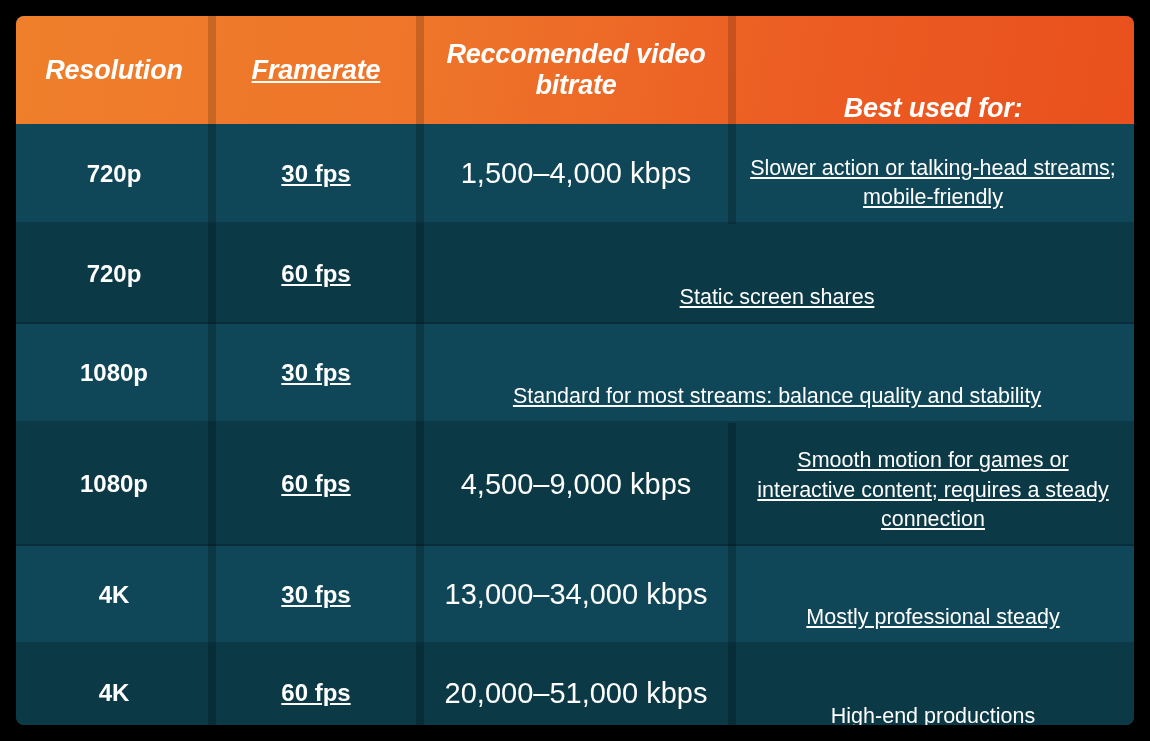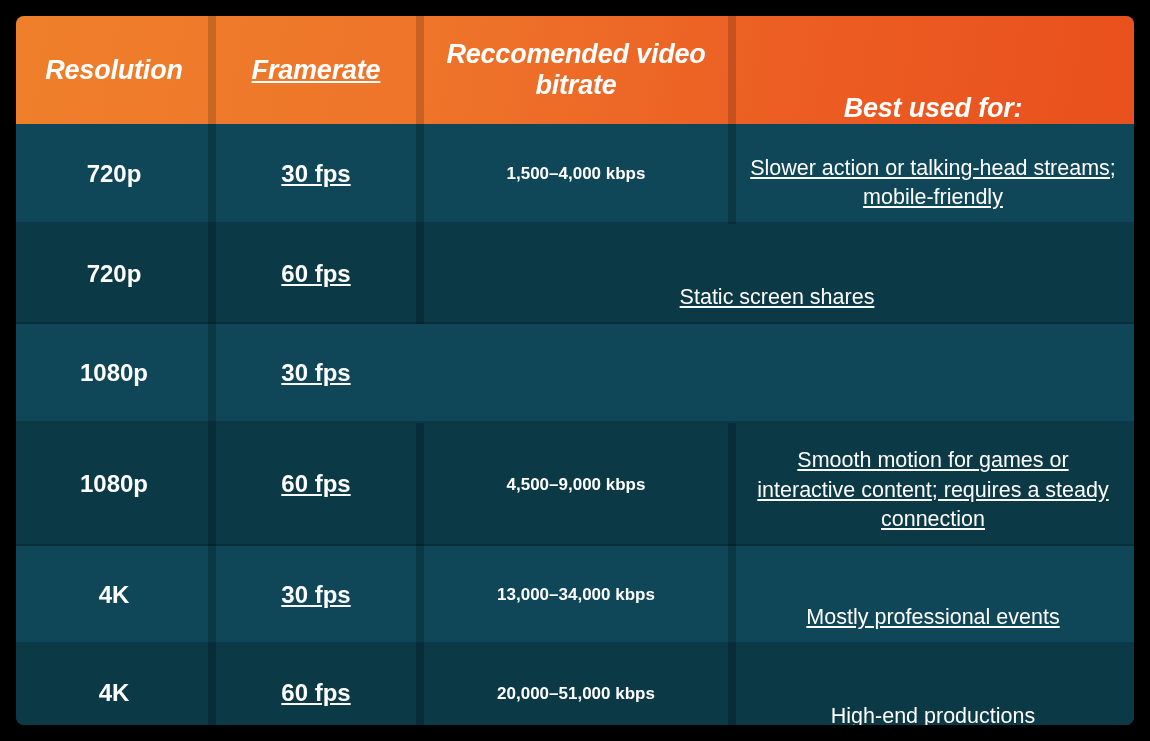--- a/index.html
+++ b/index.html
@@ -95,21 +95,21 @@
     background: rgba(0,0,0,0.20);
   }
 
   
   .c1 { flex: 0 0 196px; }
   .c2 { flex: 0 0 208px; text-decoration: underline; }
   .c3 { flex: 0 0 312px; }
   .c4 { flex: 1 1 auto; align-items: flex-end; }
 
   .c1 .inner, .c2 .inner { font-weight: 700; font-size: 24px; }
-  .c3 .inner { font-weight: 700; font-size: 17px; white-space: nowrap; }
+  .c3 .inner { font-weight: 400; font-size: 29px; white-space: nowrap; }
   .c4 .inner { font-weight: 400; font-size: 21.5px; text-decoration: underline; }
 
   
   .h1 { height: 100px; }
   .h2 { height: 100px; }
   .h3 { height: 99px; }
   .h4 { height: 123px; }
   .h5 { height: 98px; }
   .h6 { height: 99px; }
 </style>
@@ -162,20 +162,23 @@
         </div>
     </div>
 
     <div class="trow h3">
       <div class="td c1">
           <span class="inner">1080p</span>
         </div>
       <div class="td c2">
           <span class="inner">30 fps</span>
         </div>
+      <div class="td c4">
+          <span class="inner">Standard for most streams: balance quality and stability</span>
+        </div>
     </div>
 
     <div class="trow alt h4">
       <div class="td c1">
           <span class="inner">1080p</span>
         </div>
       <div class="td c2">
           <span class="inner">60 fps</span>
         </div>
       <div class="td c3">
@@ -190,21 +193,21 @@
       <div class="td c1">
           <span class="inner">4K</span>
         </div>
       <div class="td c2">
           <span class="inner">30 fps</span>
         </div>
       <div class="td c3">
           <span class="inner">13,000–34,000 kbps</span>
         </div>
       <div class="td c4">
-          <span class="inner">Mostly professional events</span>
+          <span class="inner">Mostly professional steady</span>
         </div>
     </div>
 
     <div class="trow alt h6">
       <div class="td c1">
           <span class="inner">4K</span>
         </div>
       <div class="td c2">
           <span class="inner">60 fps</span>
         </div>

